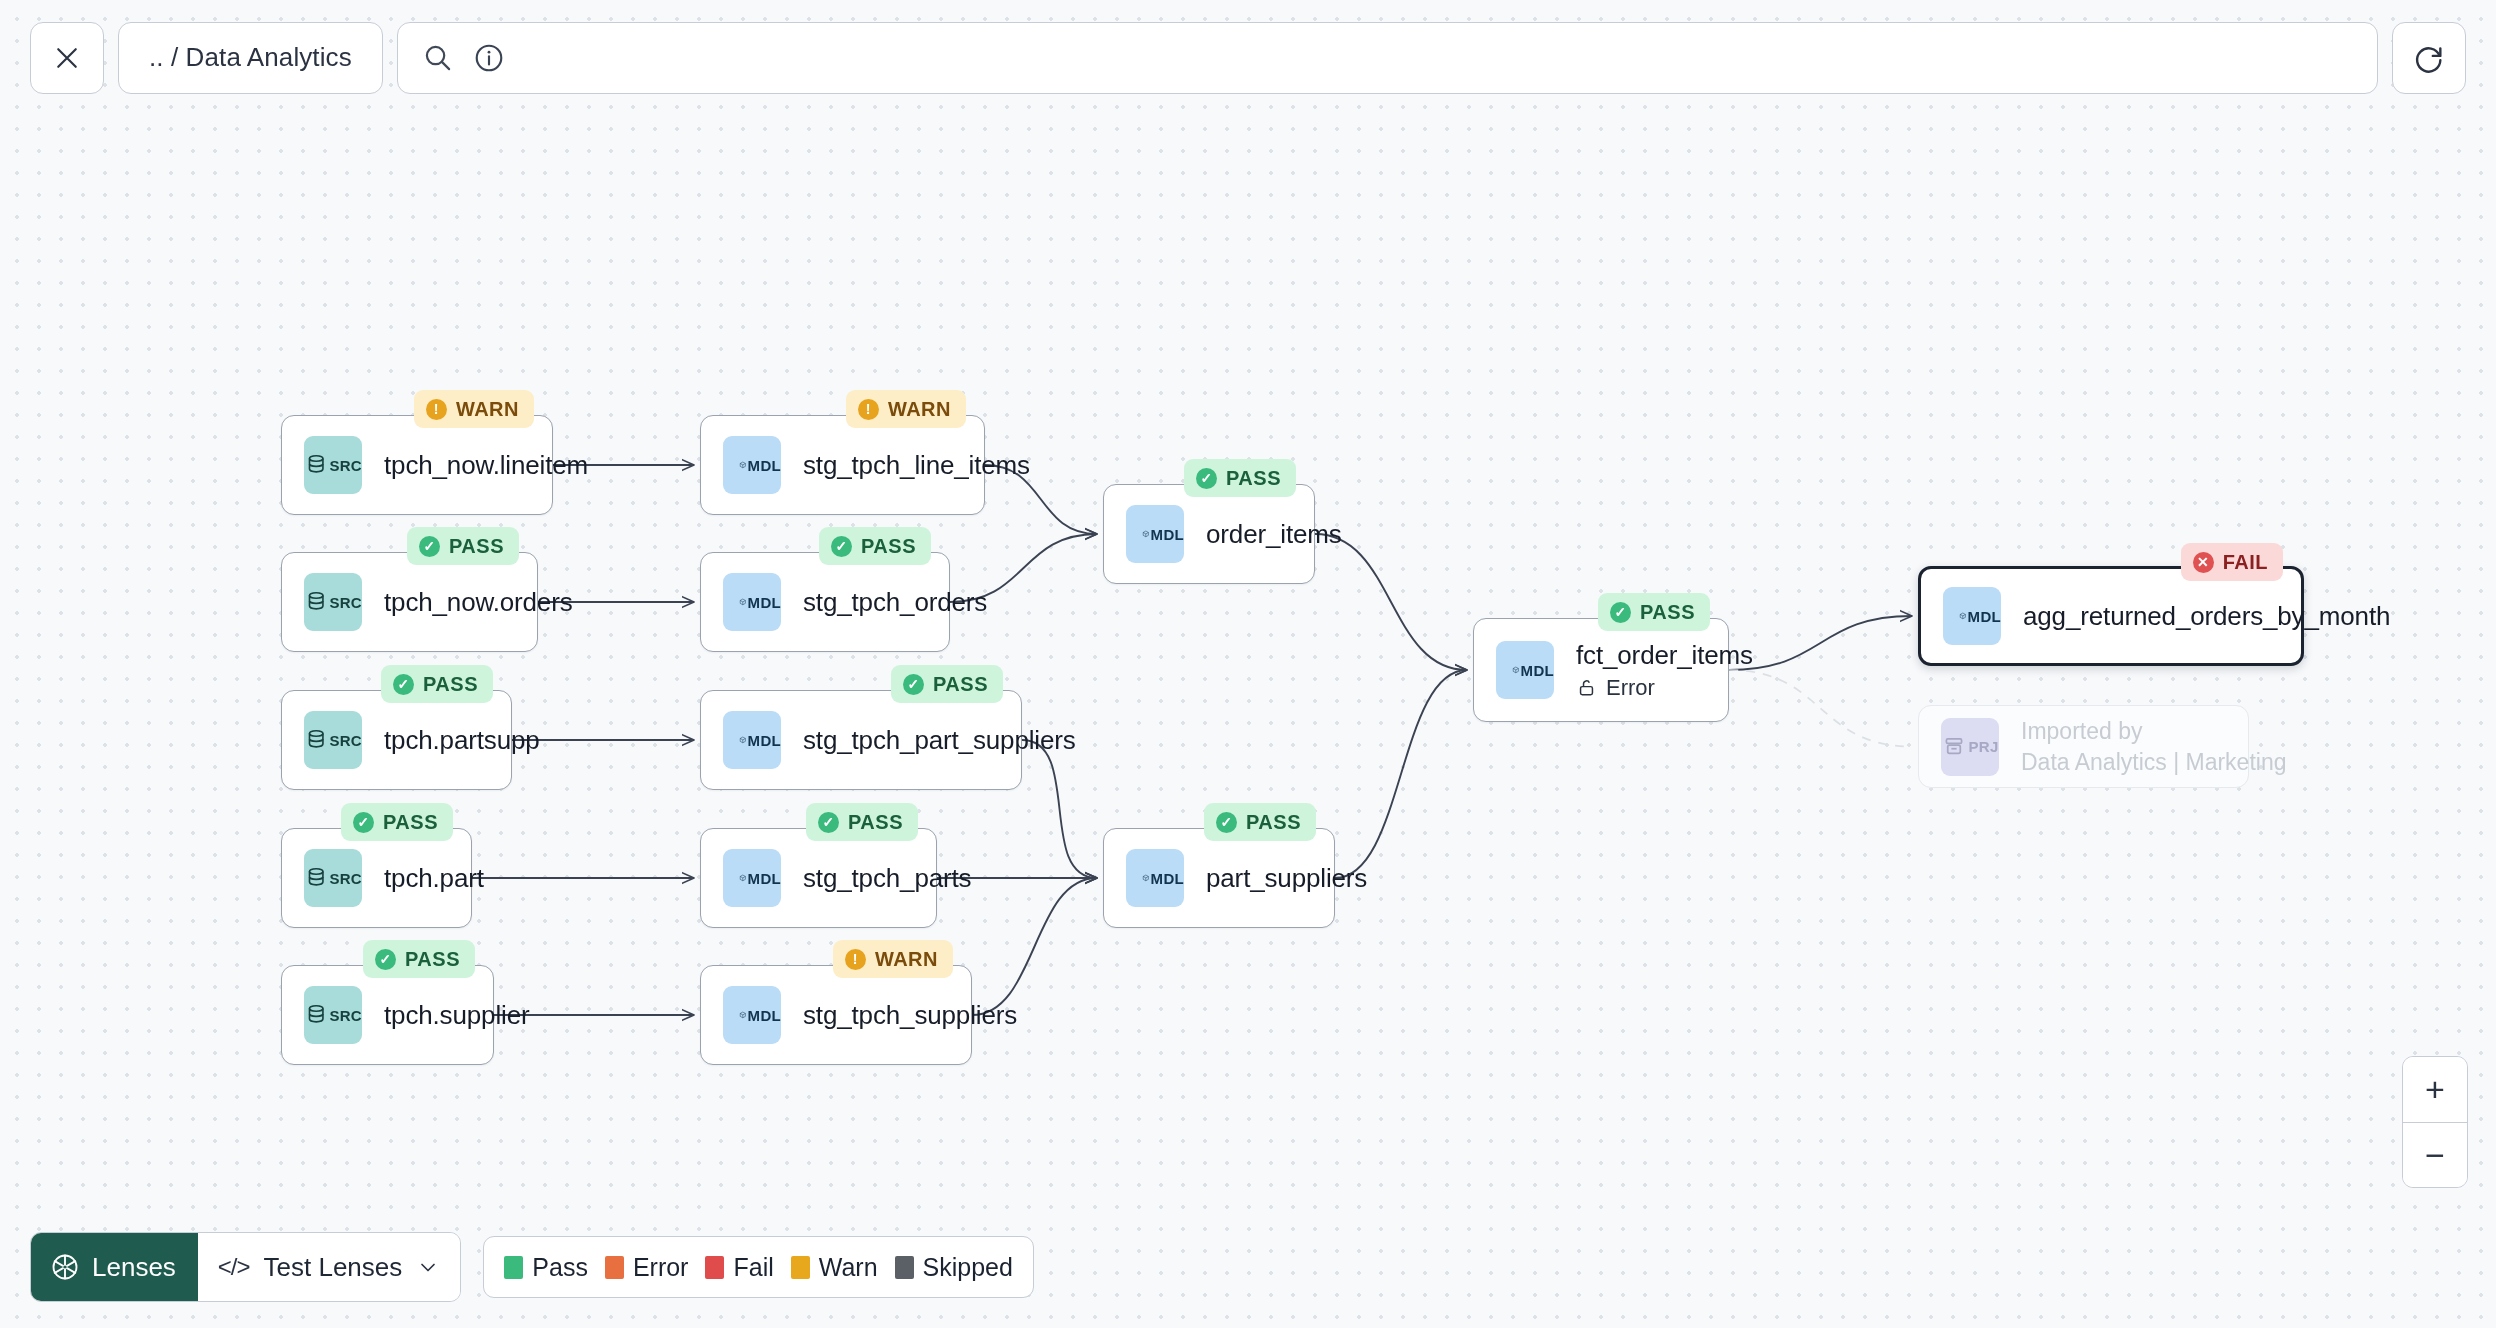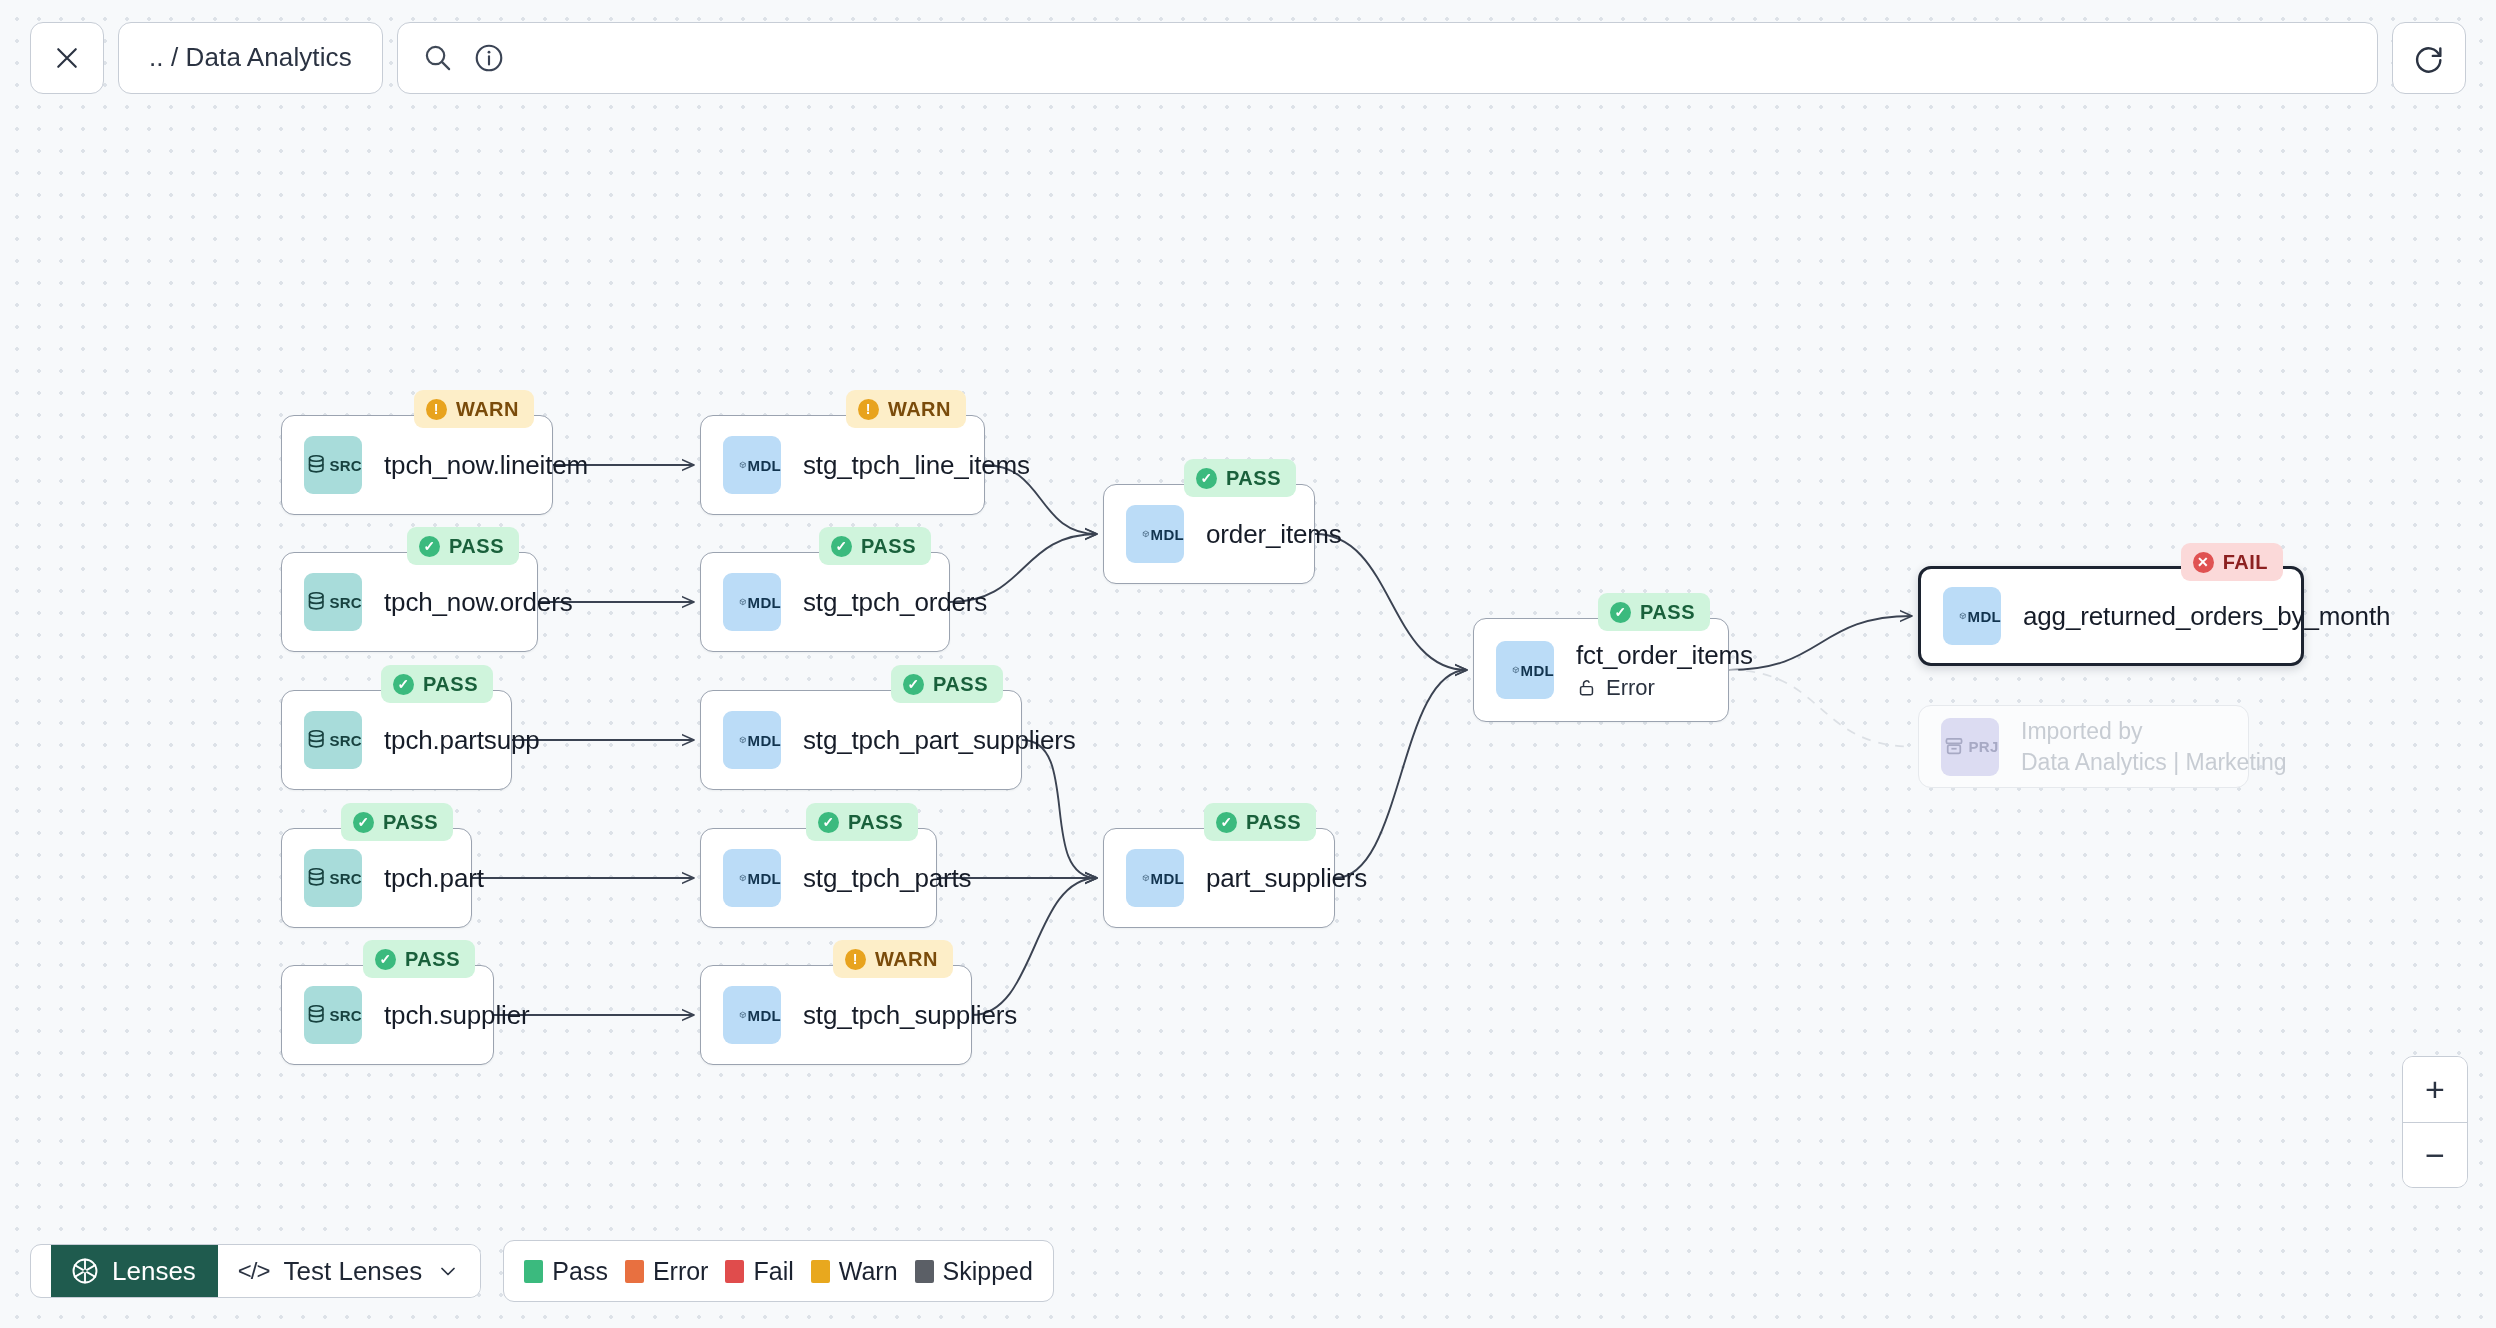--- a/index.html
+++ b/index.html
@@ -193,26 +193,25 @@
     left: 30px;
     bottom: 26px;
     display: flex;
     align-items: center;
     gap: 22px;
     z-index: 45;
   }
   .bb-group {
     display: flex;
     align-items: stretch;
-    height: 54px;
+    height: 70px;
     border-radius: 11px;
     overflow: hidden;
     border: 1.5px solid #C7CDD6;
     background: #fff;
-    padding-left: 20px;
   }
   .bb-lenses {
     background: #1F5B4E;
     color: #FFFFFF;
     display: flex;
     align-items: center;
     gap: 12px;
     padding: 0 22px 0 19px;
     font-size: 26px;
     cursor: pointer;

